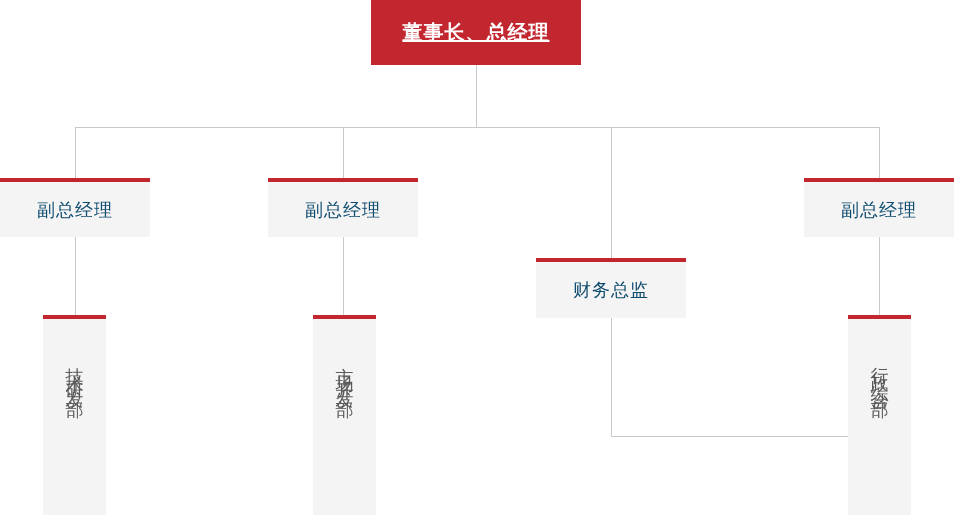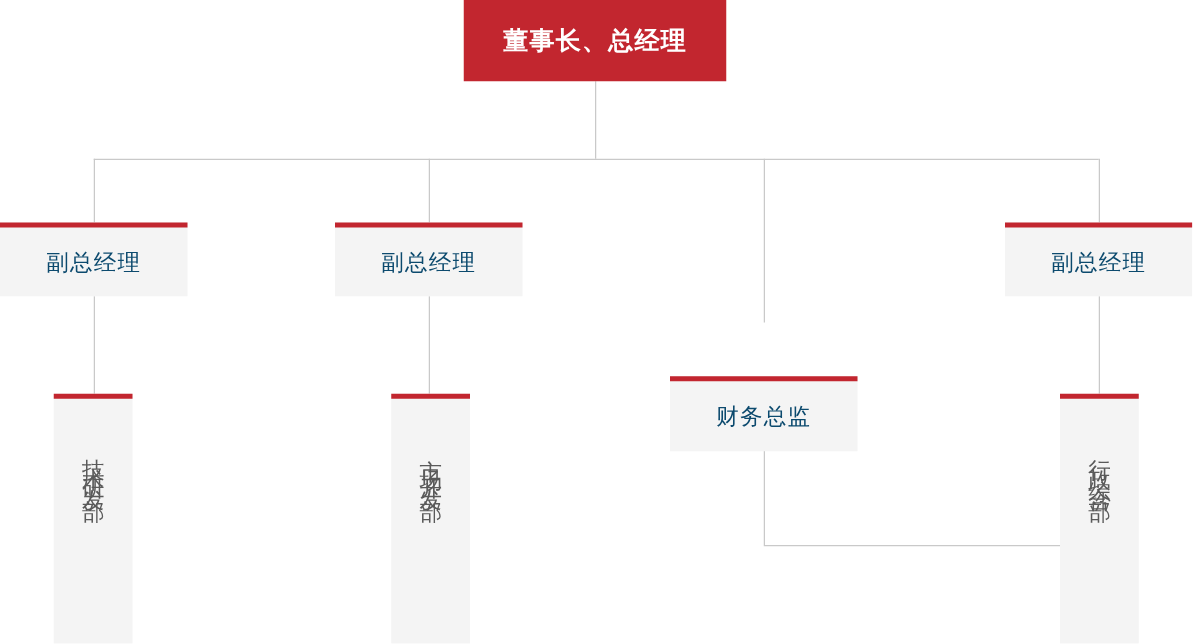--- a/index.html
+++ b/index.html
@@ -38,20 +38,21 @@
 
   .node-root {
     background: #c2262f;
     color: #ffffff;
     display: flex;
     align-items: center;
     justify-content: center;
     font-size: 20px;
     font-weight: bold;
     letter-spacing: 1px;
+    text-decoration: underline;
   }
 
   .node-exec {
     background: #f4f4f4;
     border-top: 4px solid #c2262f;
     color: #0c4a6e;
     display: flex;
     align-items: center;
     justify-content: center;
     font-size: 18px;
@@ -102,21 +103,21 @@
   </div>
 
   <div class="node node-exec" style="left:0px; top:178px; width:150px; height:59px;">
     <span>副总经理</span>
   </div>
 
   <div class="node node-exec" style="left:268px; top:178px; width:150px; height:59px;">
     <span>副总经理</span>
   </div>
 
-  <div class="node node-exec" style="left:536px; top:258px; width:150px; height:60px;margin-top:43px;">
+  <div class="node node-exec" style="left:536px; top:258px; width:150px; height:60px;">
     <span>财务总监</span>
   </div>
 
   <div class="node node-exec" style="left:804px; top:178px; width:150px; height:59px;">
     <span>副总经理</span>
   </div>
 
   <div class="node node-dept" style="left:43px; top:315px; width:63px; height:200px;">
     <span class="vtext">技术研发部</span>
   </div>

